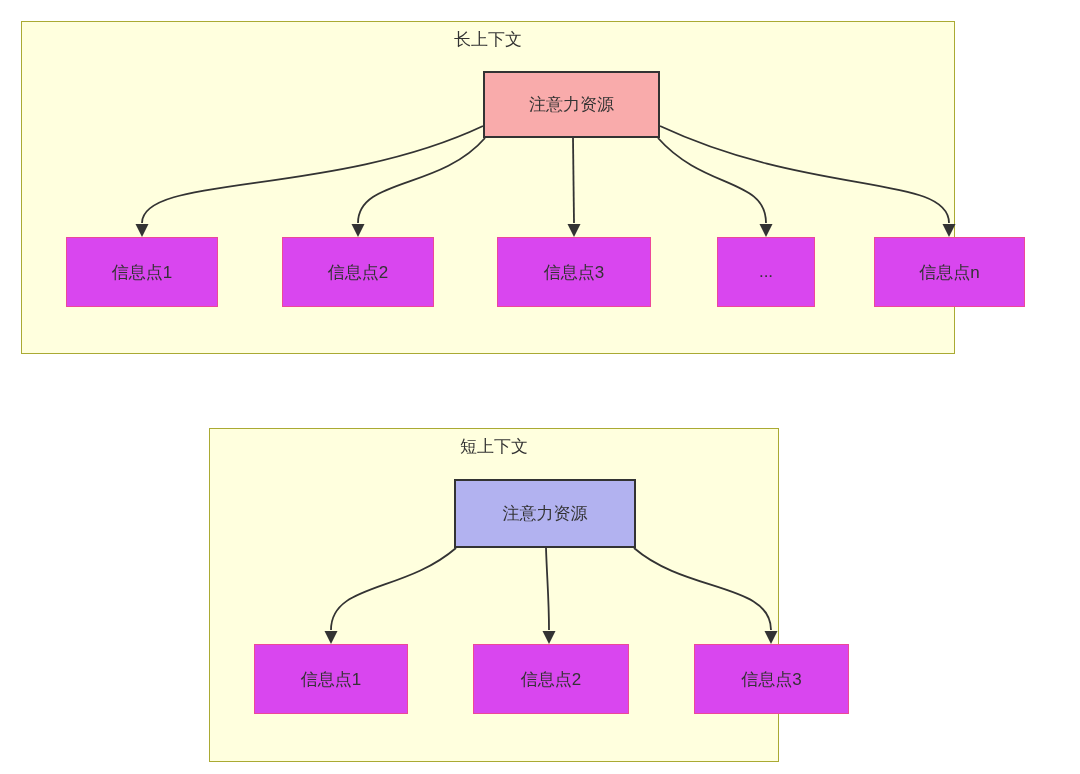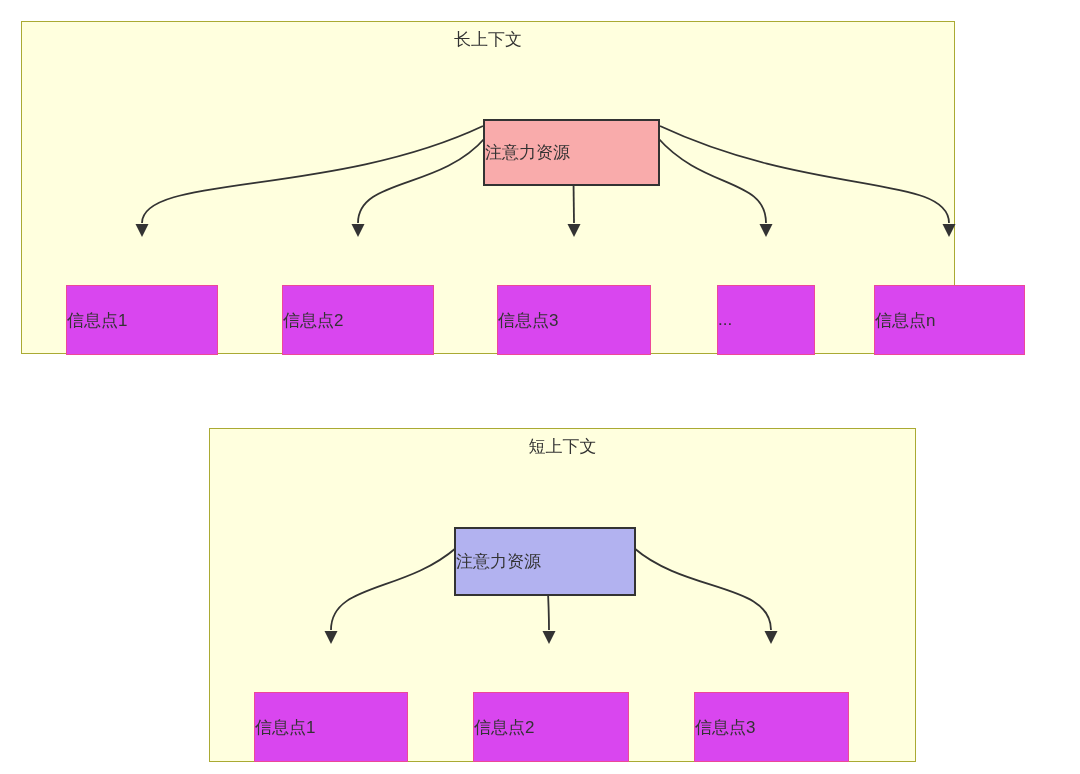--- a/index.html
+++ b/index.html
@@ -14,21 +14,21 @@
     height: 774px;
     background: #ffffff;
     overflow: hidden;
   }
   .cluster {
     position: absolute;
     background: #ffffde;
     border: 1px solid #aaaa33;
   }
   .cluster-long  { left: 21px;  top: 21px;  width: 934px; height: 333px; }
-  .cluster-short { left: 209px; top: 428px; width: 707px;  height: 334px; }
+  .cluster-short { left: 209px; top: 428px; width: 570px;  height: 334px; }
   .cluster-title {
     position: absolute;
     top: 6px; left: 0;
     width: 100%;
     text-align: center;
     font-size: 17px;
     color: #333333;
   }
   .edges {
     position: absolute;
@@ -38,25 +38,24 @@
   .edge {
     fill: none;
     stroke: #333333;
     stroke-width: 1.8;
   }
   .arrowhead { fill: #333333; stroke: none; }
   .node {
     position: absolute;
     display: flex;
     align-items: center;
-    justify-content: flex-start;
+    justify-content: center;
     font-size: 17px;
     color: #333333;
     text-align: center;
-    margin-top: 48px;
   }
   .root-node { border: 2px solid #333333; }
   .root-pink   { background: #f9abab; }
   .root-purple { background: #b2b2f0; }
   .child-node {
     background: #d946ef;
     border: 1px solid #ec4899;
   }
   
   .ln-root { left: 461px; top: 49px;  width: 177px; height: 67px; }

